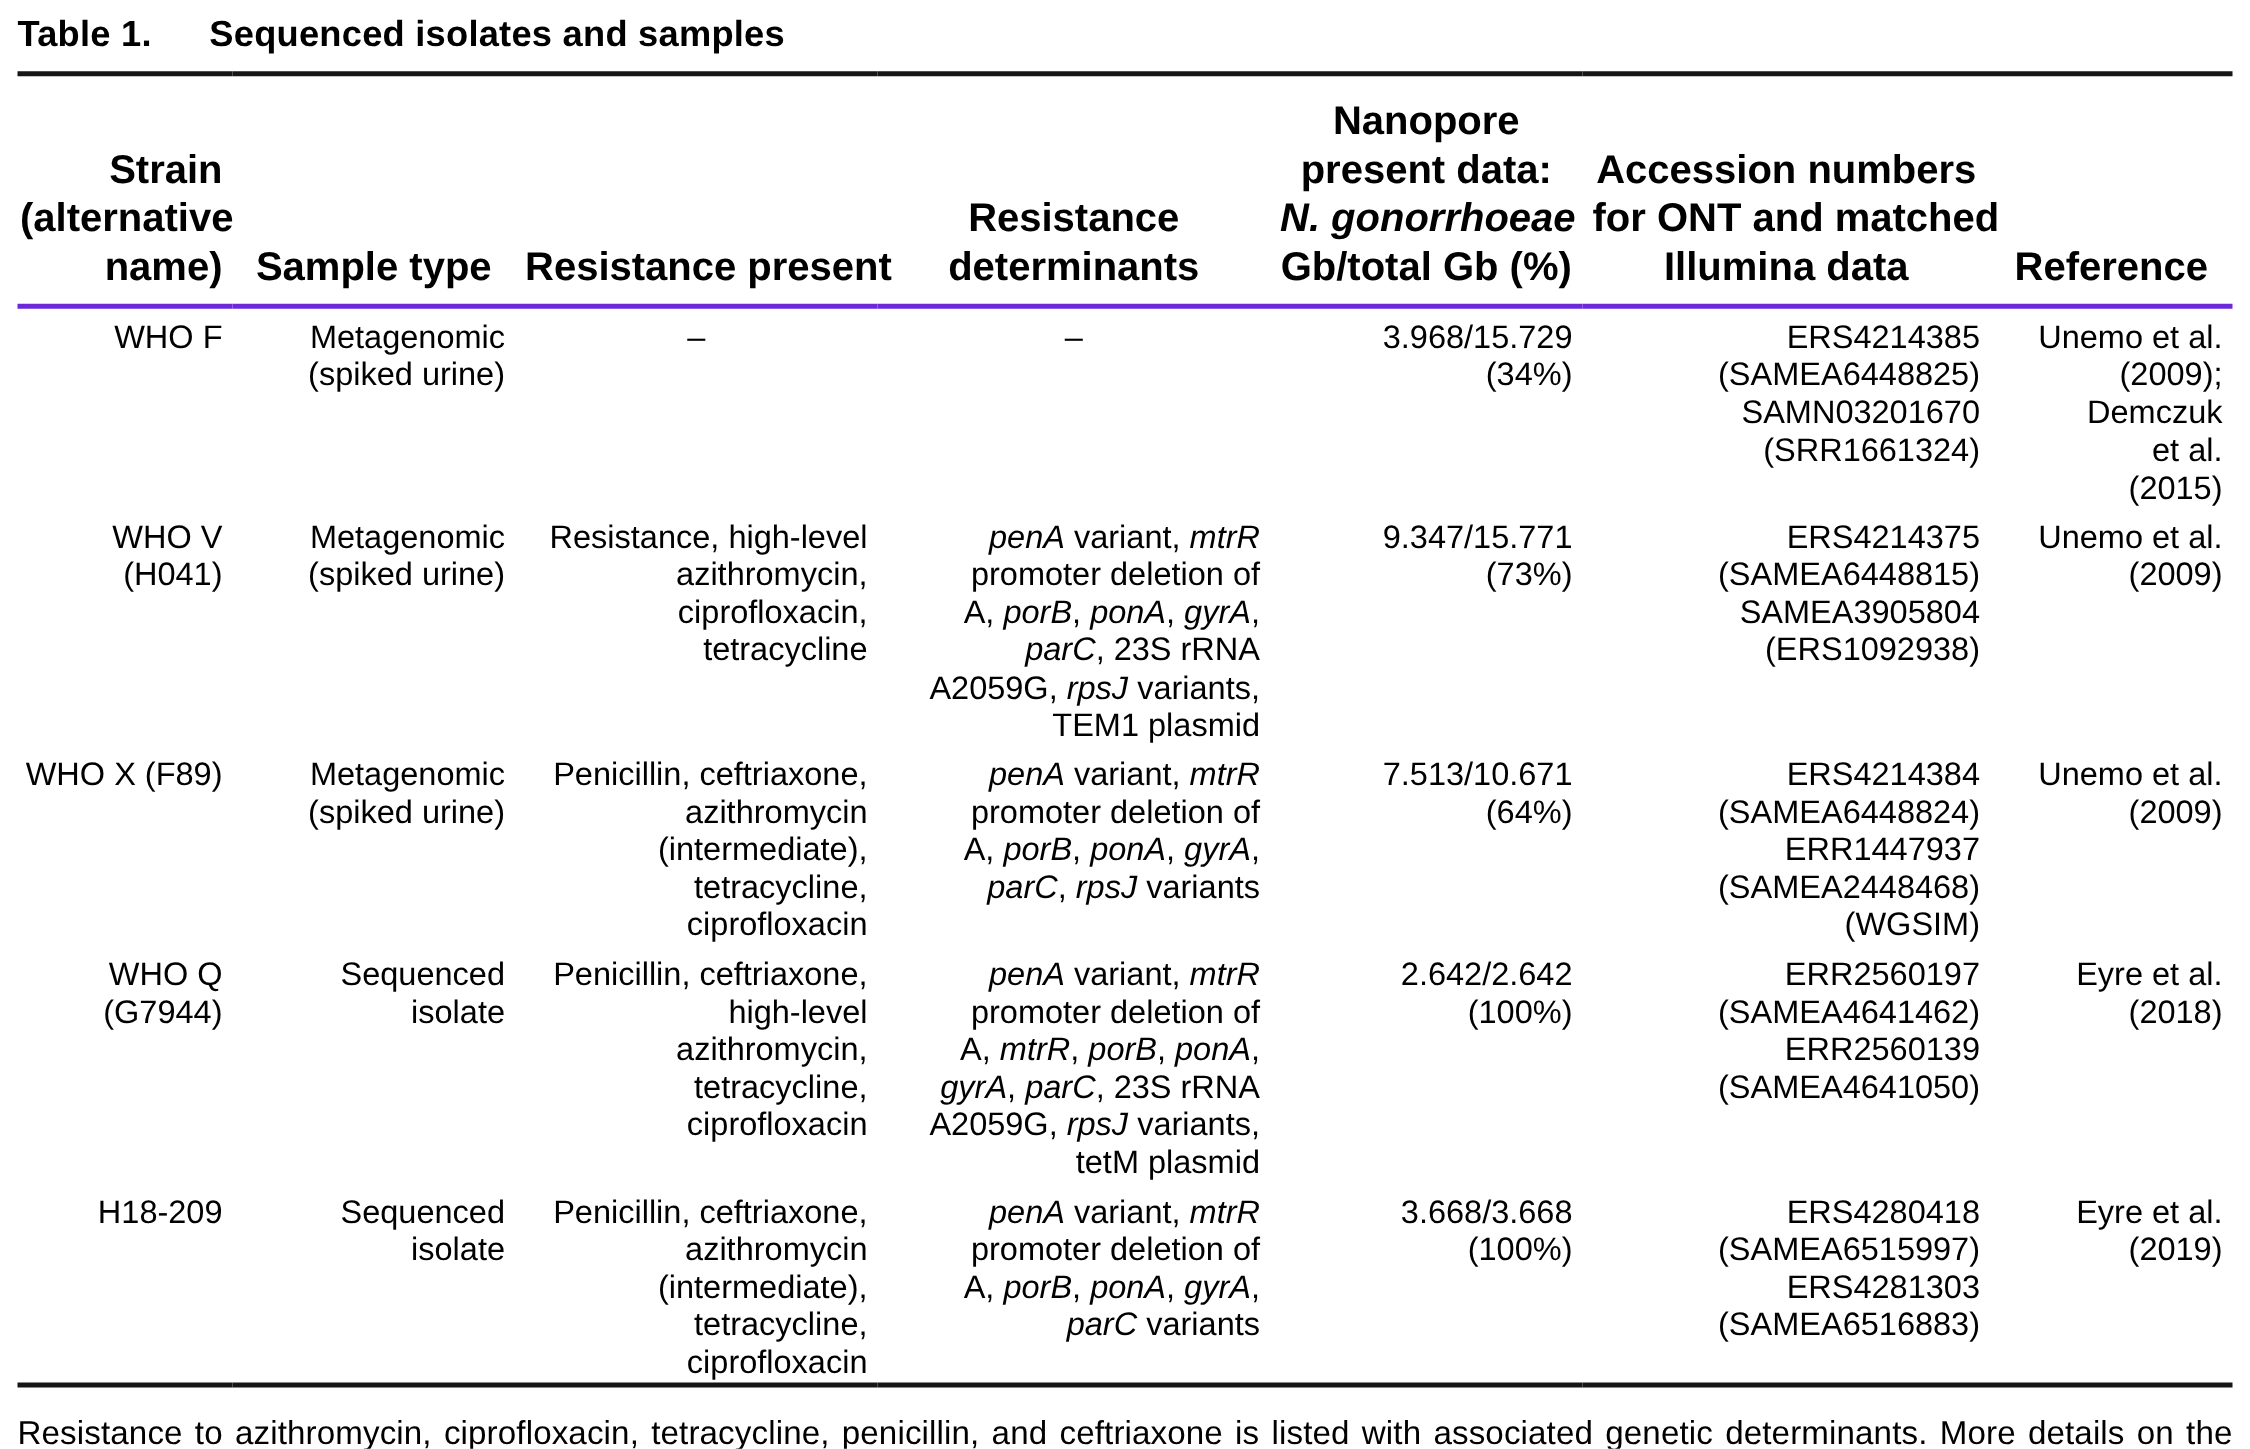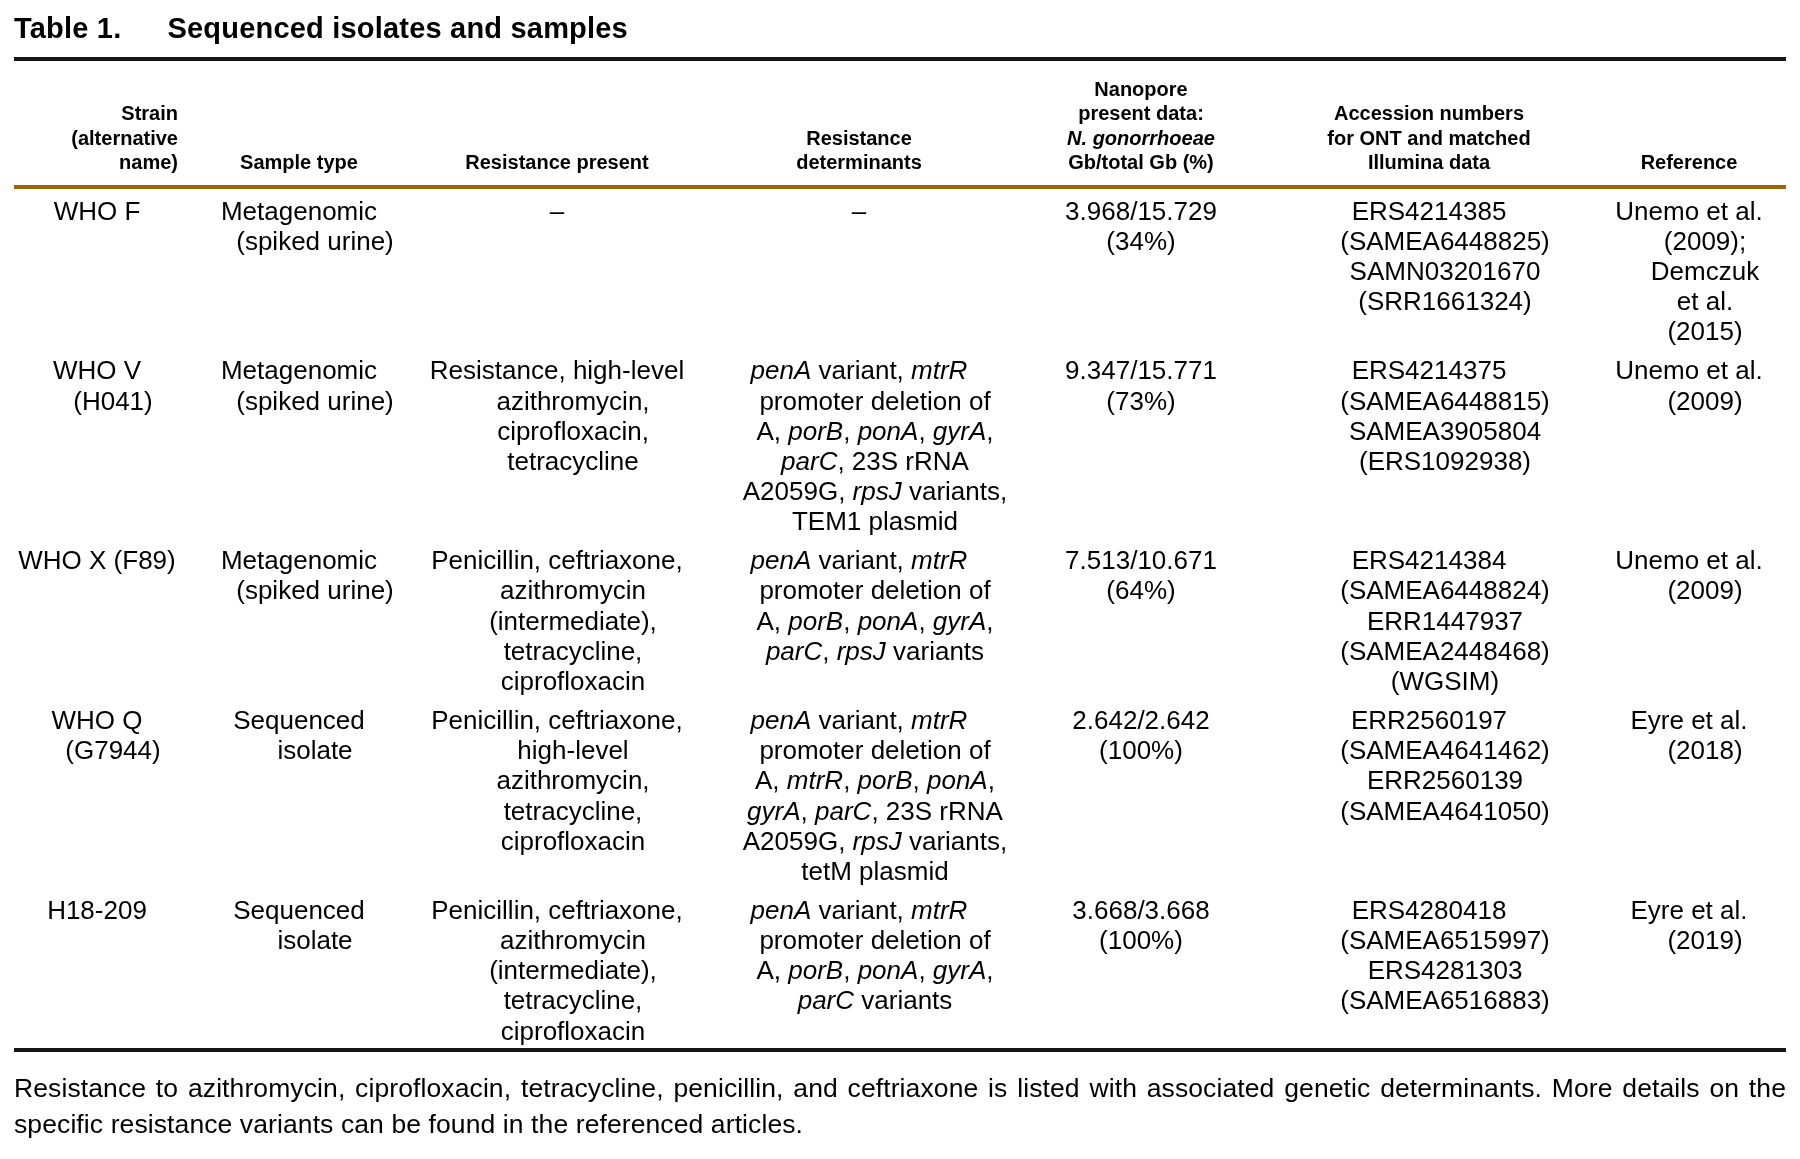--- a/index.html
+++ b/index.html
@@ -38,38 +38,38 @@
   col.col-strain       { width: 172px; }
   col.col-sample       { width: 226px; }
   col.col-resistance   { width: 290px; }
   col.col-determinants { width: 314px; }
   col.col-nanopore     { width: 250px; }
   col.col-accession    { width: 326px; }
   col.col-reference    { width: 194px; }
 
   thead th {
     vertical-align: bottom;
-    border-bottom: 4px solid #a16207;
+    border-bottom: 4px solid #6d28d9;
     padding: 16px 8px 10px 8px;
     font-weight: bold;
     text-align: center;
-    font-size: 20px;
+    font-size: 32px;
     line-height: 1.22;
   }
   thead th.col-strain {
     text-align: right;
     padding-left: 2px;
   }
   tbody td {
     vertical-align: top;
     padding: 7px 8px 2px 8px;
-    text-align: center;
+    text-align: right;
   }
   tbody td.col-strain { padding-left: 2px; }
-  tbody td.col-nanopore { text-align: center; }
+  tbody td.col-nanopore { }
   tbody td.center { text-align: center; }
 
   .ln { white-space: nowrap; }
   tbody .ln.ind { padding-left: 32px; }
 
   .footnote {
     width: 1772px;
     margin: 18px 0 0 0;
     font-size: 26.5px;
     line-height: 1.38;

